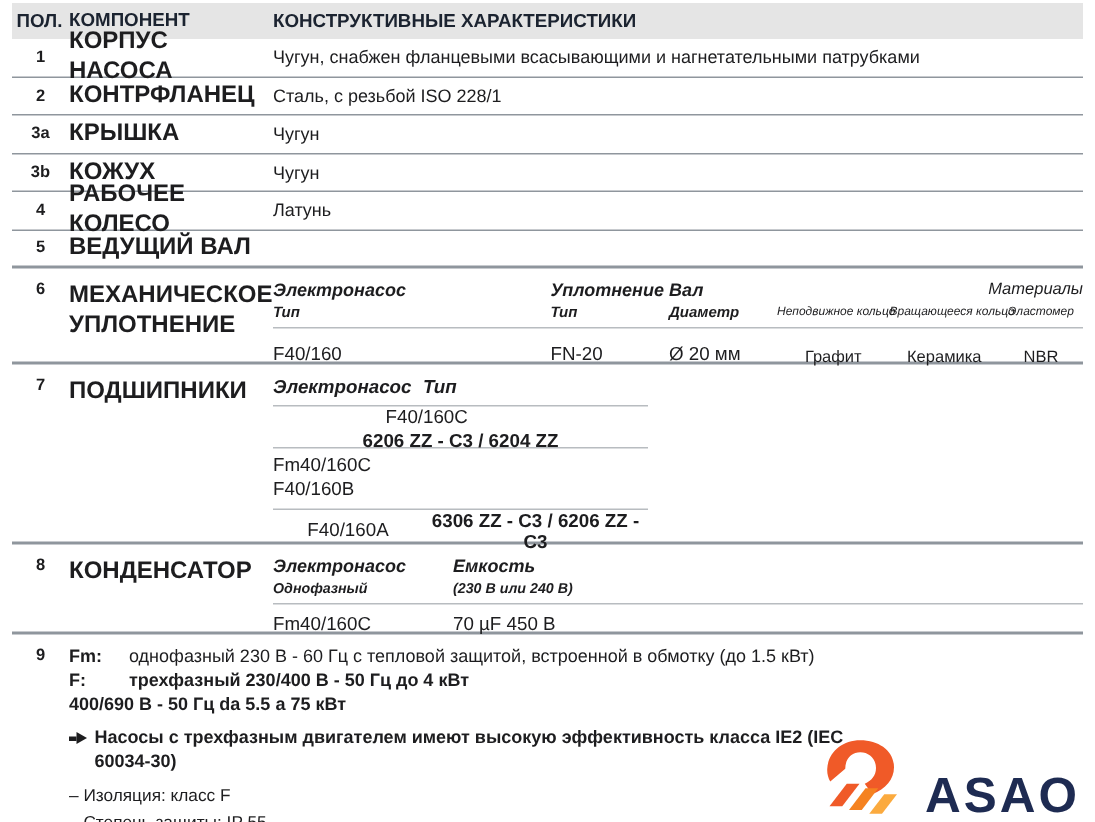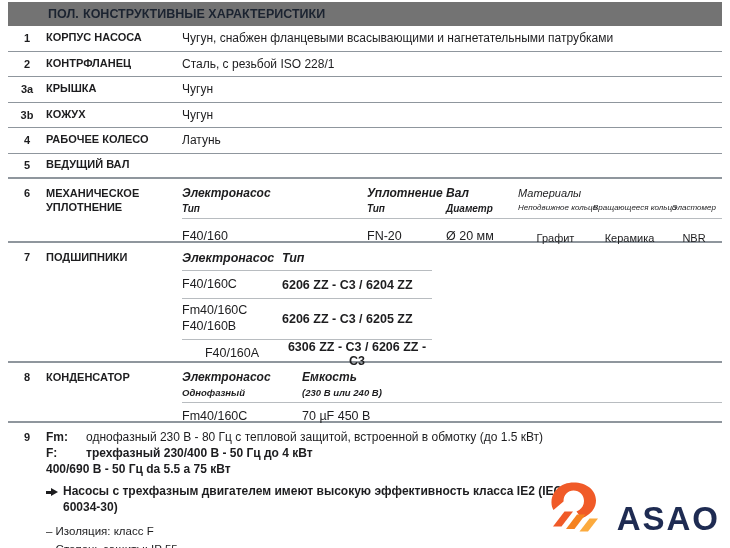--- a/index.html
+++ b/index.html
@@ -5,70 +5,70 @@
   * { margin:0; padding:0; box-sizing:border-box; }
   html,body { background:#fff; }
   .page {
     position:relative; width:730px; height:548px; background:#ffffff;
     font-family:"Liberation Sans", sans-serif; color:#1d1d1f; overflow:hidden;
   }
   .tbl { position:absolute; left:8px; top:2px; width:714px; }
 
   
   .thead {
-    display:flex; align-items:center; height:24px; background:#737373;
-    font-weight:bold; font-size:12.5px; color:#1b2330;padding-left:37px;
+    display:flex; align-items:center; height:24px; background:#e5e5e5;
+    font-weight:bold; font-size:12.5px; color:#1b2330;
   }
   .c1 { width:38px; flex:none; text-align:center; }
   .c2 { width:136px; flex:none; padding-right:6px; line-height:1.25; }
   .c3 { flex:1; min-width:0; }
   .thead .c1 { text-align:left; padding-left:3px; width:38px; }
 
   
   .row {
     display:flex; align-items:center; height:25.5px;
     border-bottom:1.5px solid #8f969d; font-size:12px;
   }
   .row .c1, .sec .c1 { font-weight:bold; font-size:11px; }
-  .row .c2, .sec .c2 { font-weight:bold; font-size:11px; }
+  .row .c2, .sec .c2 { font-weight:bold; font-size:16px; }
   .row.last { border-bottom-width:2px; }
 
   
   .sec { display:flex; align-items:flex-start; border-bottom:2px solid #8f969d; }
   .sec .c1, .sec .c2 { padding-top:8px; }
   .sec.s9 { border-bottom:none; }
 
   .bi { font-style:italic; font-weight:bold; }
   .it { font-style:italic; }
 
   
   .s6 { height:64px; }
   .s6-head { display:flex; padding-top:7px; border-bottom:1px solid #b8bcc0; padding-bottom:4px; }
   .s6-c1 { width:185px; flex:none; }
   .s6-c2 { width:79px; flex:none; }
   .s6-c3 { width:72px; flex:none; }
   .s6-mats { flex:1; min-width:0; }
   .s6 .t { font-size:12px; }
   .s6 .s { font-size:10px; margin-top:3px; }
-  .mats-title { text-align:left; font-size:11px; margin-top:1px; }
+  .mats-title { text-align:right; font-size:11px; margin-top:1px; }
   .mats-sub { display:flex; margin-top:4px; font-size:8px; font-style:italic; white-space:nowrap; }
   .m1 { width:75px; text-align:center; }
   .m2 { width:73px; text-align:center; }
   .m3 { flex:1; text-align:center; }
   .s6-vals { display:flex; padding-top:9px; font-size:12.5px; align-items:center; }
   .s6-vals .m1,.s6-vals .m2,.s6-vals .m3 { font-size:11px; font-style:normal; }
 
   
   .s7 { height:120px; }
   .s7-table { width:250px; font-size:12.5px; }
   .s7-hrow { display:flex; padding-top:8px; padding-bottom:5px; border-bottom:1px solid #b8bcc0; }
   .s7-p { width:100px; flex:none; }
   .s7-t { flex:1; }
   .s7-row { display:flex; align-items:center; border-bottom:1px solid #b8bcc0; }
-  .s7-row.r1 { height:28px; }
+  .s7-row.r1 { height:28px;flex-direction:column; }
   .s7-row.r2 { height:41px; }
   .s7-row.r3 { height:27px; border-bottom:none;text-align:center; }
   .s7-row .s7-p span { display:block; line-height:1.25; }
   .s7-row .s7-t { font-weight:bold; }
 
   
   .s8 { height:60px; }
   .s8-head { display:flex; padding-top:7px; padding-bottom:4px; border-bottom:1px solid #b8bcc0; }
   .s8-c1 { width:120px; flex:none; }
   .s8-c2 { flex:1; }
@@ -83,35 +83,36 @@
   .m-label { width:40px; flex:none; font-weight:bold; }
   .m-bold { font-weight:bold; }
   .note { position:relative; padding-left:17px; margin-top:7px; font-weight:bold; width:537px; }
   .arrow-icon { position:absolute; left:0; top:4px; display:flex; align-items:center; }
   .arr-shaft { display:inline-block; width:5px; height:3px; background:#1d1d1f; }
   .arr-head { display:inline-block; width:0; height:0; border-top:4.5px solid transparent;
               border-bottom:4.5px solid transparent; border-left:7px solid #1d1d1f; }
   .dashes { margin-top:7px; font-size:11.5px; line-height:1.55; }
 
   
-  .logo { position:absolute; right:10px; bottom:14px; display:flex; align-items:flex-end; }
+  .logo { position:absolute; right:10px; bottom:3px; display:flex; align-items:flex-end; }
   .logo-icon { width:64px; height:54px; flex:none; }
   .logo-text {
     font-size:33px; font-weight:bold; color:#1e2b52; letter-spacing:2px;
     line-height:0.8; margin-left:10px; margin-bottom:2px;
   }
 </style>
 </head>
 <body>
 
 <div class="page">
   <div class="tbl">
 
     <div class="thead">
       <div class="c1">ПОЛ.</div>
+      <div class="c2">КОМПОНЕНТ</div>
       <div class="c3">КОНСТРУКТИВНЫЕ ХАРАКТЕРИСТИКИ</div>
     </div>
 
     <div class="row">
       <div class="c1">1</div>
       <div class="c2">КОРПУС НАСОСА</div>
       <div class="c3">Чугун, снабжен фланцевыми всасывающими и нагнетательными патрубками</div>
     </div>
     <div class="row">
       <div class="c1">2</div>
@@ -193,21 +194,20 @@
               <span>F40/160C</span>
                 <span></span>
             </div>
             <div class="s7-t">6206 ZZ - C3 / 6204 ZZ</div>
           </div>
           <div class="s7-row r2">
             <div class="s7-p">
               <span>Fm40/160C</span>
                 <span>F40/160B</span>
             </div>
-            <div class="s7-t">6206 ZZ - C3 / 6205 ZZ</div>
           </div>
           <div class="s7-row r3">
             <div class="s7-p">
               <span>F40/160A</span>
                 <span></span>
             </div>
             <div class="s7-t">6306 ZZ - C3 / 6206 ZZ - C3</div>
           </div>
         </div>
       </div>
@@ -232,21 +232,21 @@
           <div class="s8-c2"><span class="b">70</span><span> µF 450 В</span></div>
         </div>
       </div>
     </div>
 
     <div class="sec s9">
       <div class="c1">9</div>
       <div class="c3 s9-body">
         <div class="m-line">
           <span class="m-label">Fm:</span>
-          <span>однофазный 230 В - 80 Гц с тепловой защитой, встроенной в обмотку (до 1.5 кВт)</span>
+          <span>однофазный 230 В - 60 Гц с тепловой защитой, встроенной в обмотку (до 1.5 кВт)</span>
         </div>
         <div class="m-line">
           <span class="m-label">F:</span>
           <span class="m-bold">трехфазный 230/400 В - 50 Гц до 4 кВт</span>
         </div>
         <div class="m-bold">400/690 В - 50 Гц da 5.5 a 75 кВт</div>
         <div class="note">
           <span class="arrow-icon">
               <span class="arr-shaft"></span>
               <span class="arr-head"></span>

